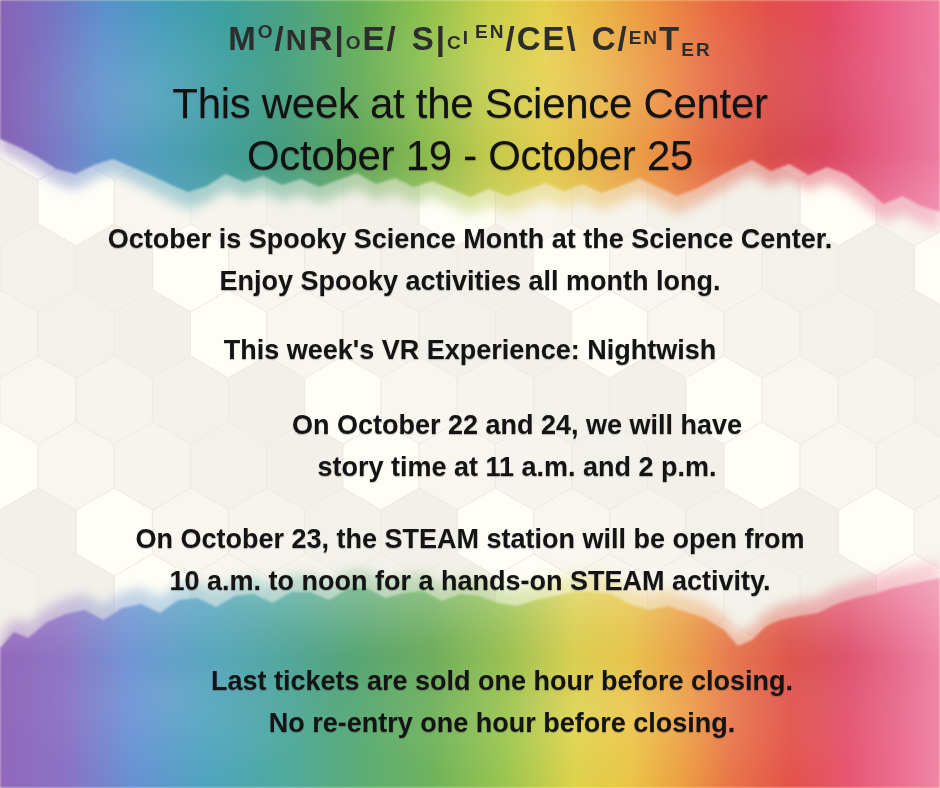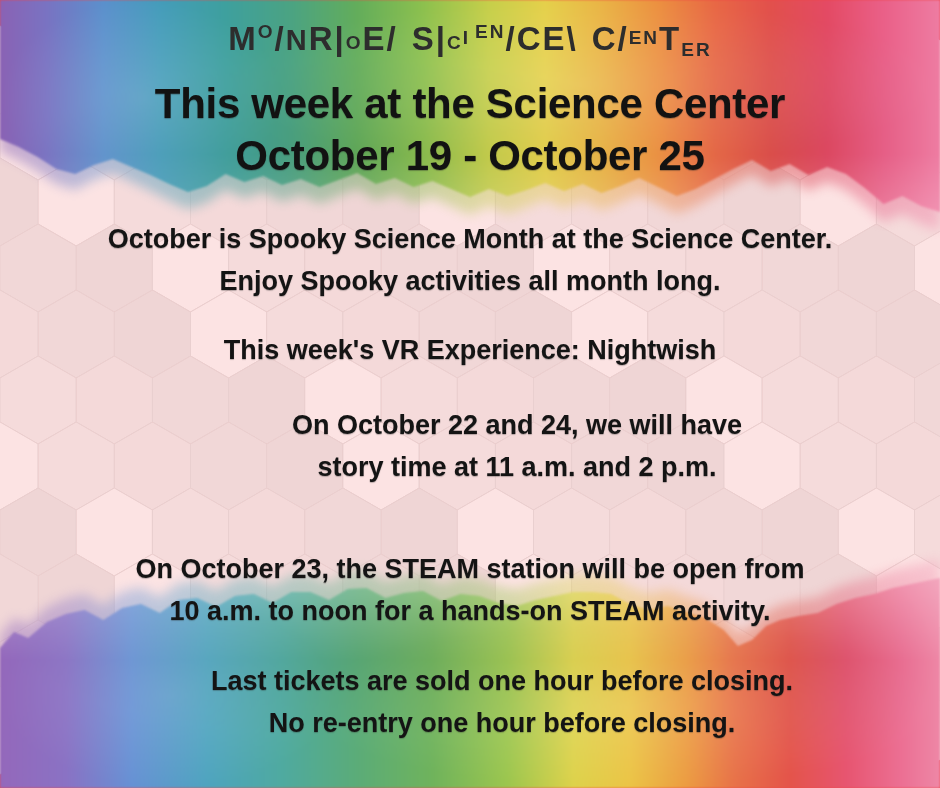--- a/index.html
+++ b/index.html
@@ -1,21 +1,21 @@
 <!DOCTYPE html>
 <html style="--grad-top: linear-gradient(90deg,#8a62b4 0%,#7973c2 5%,#5b90cc 11%,#449cba 17%,#3ea09e 24%,#4ba382 31%,#63ad5b 38%,#8cc04e 45%,#c6cf4a 52%,#e5d04a 58%,#eab445 64%,#ec9040 70%,#e86845 76%,#e2504c 82%,#e44a64 88%,#ea6088 94%,#ee7ca2 100%); --grad-bottom: linear-gradient(90deg,#9468bb 0%,#8a72c4 7%,#6691d4 14%,#4ea4bf 22%,#4faaa0 30%,#5bac78 38%,#6fb35c 46%,#9cc64e 54%,#ddd24a 61%,#ebc445 67%,#ec9c41 73%,#e87348 78%,#e4544a 84%,#e75570 90%,#ec7094 96%,#ee87a6 100%);"><head>
 <meta charset="utf-8">
 <style>
   html,body{margin:0;padding:0;}
   body{
     width:940px;height:788px;overflow:hidden;
     font-family:"Liberation Sans","DejaVu Sans",sans-serif;
     background:#f5f4f3;
   }
-  .poster{position:relative;width:940px;height:788px;overflow:hidden;background:#ef4444;}
+  .poster{position:relative;width:940px;height:788px;overflow:hidden;background:#fef9c3;}
 
   
   .hexes{position:absolute;top:0;left:0;z-index:0;opacity:.85;}
 
   
   .band{position:absolute;left:0;width:100%;pointer-events:none;}
   .band.top{top:0;height:280px;}
   .band.bottom{top:556px;height:232px;}
   .halo-wrap{filter:blur(6px);opacity:.45;z-index:1;}
   .main-wrap{filter:blur(1.3px);z-index:2;}
@@ -56,35 +56,35 @@
   .seg-hi{font-size:19px;transform:translateY(-12px);}
   .seg-mid{font-size:19px;transform:translateY(-6px);}
   .seg-lo{font-size:19px;transform:translateY(-1px);}
   .seg-sub{font-size:19px;transform:translateY(6px);}
   .seg-sp{width:14px;}
   .seg-hsp{width:5px;}
 
   .title{
     position:absolute;top:78px;left:0;width:100%;
     text-align:center;white-space:pre-line;
-    font-size:42px;font-weight:bold;line-height:52px;
+    font-size:42px;font-weight:normal;line-height:52px;
     color:#121212;letter-spacing:-.3px;
     text-shadow:0 1px 1px rgba(40,40,40,.35);
   }
   .para{
     position:absolute;left:0;width:100%;
     text-align:center;white-space:pre-line;
     font-size:27px;font-weight:bold;line-height:42px;
     color:#141414;
     text-shadow:0 1px 1px rgba(40,40,40,.3);
   }
   .p1{top:218px;}
   .p2{top:329px;}
   .p3{top:404px;margin-left:47px;}
-  .p4{top:548px;}
+  .p4{top:518px;}
   .p5{top:660px;padding-left:32px;}
 </style>
 </head>
 <body>
 
 <div class="poster">
 
   <svg class="hexes" width="940" height="788" viewBox="0 0 940 788">
       <polygon points="-76.2,26.0 -38.1,48.0 -38.1,92.0 -76.2,114.0 -114.3,92.0 -114.3,48.0" fill="#ffffff" stroke="#e9e8e8" stroke-width="1"></polygon>
       <polygon points="0.0,26.0 38.1,48.0 38.1,92.0 0.0,114.0 -38.1,92.0 -38.1,48.0" fill="#f7f6f6" stroke="#e9e8e8" stroke-width="1"></polygon>

